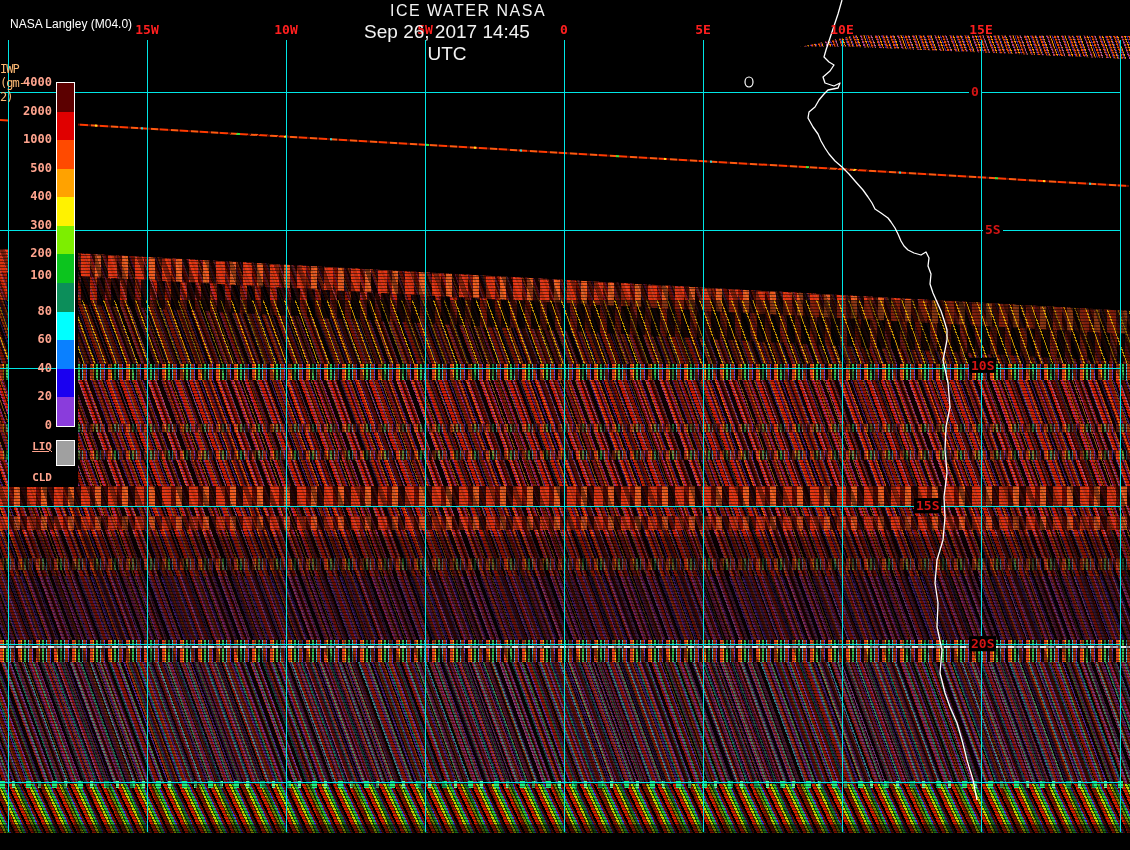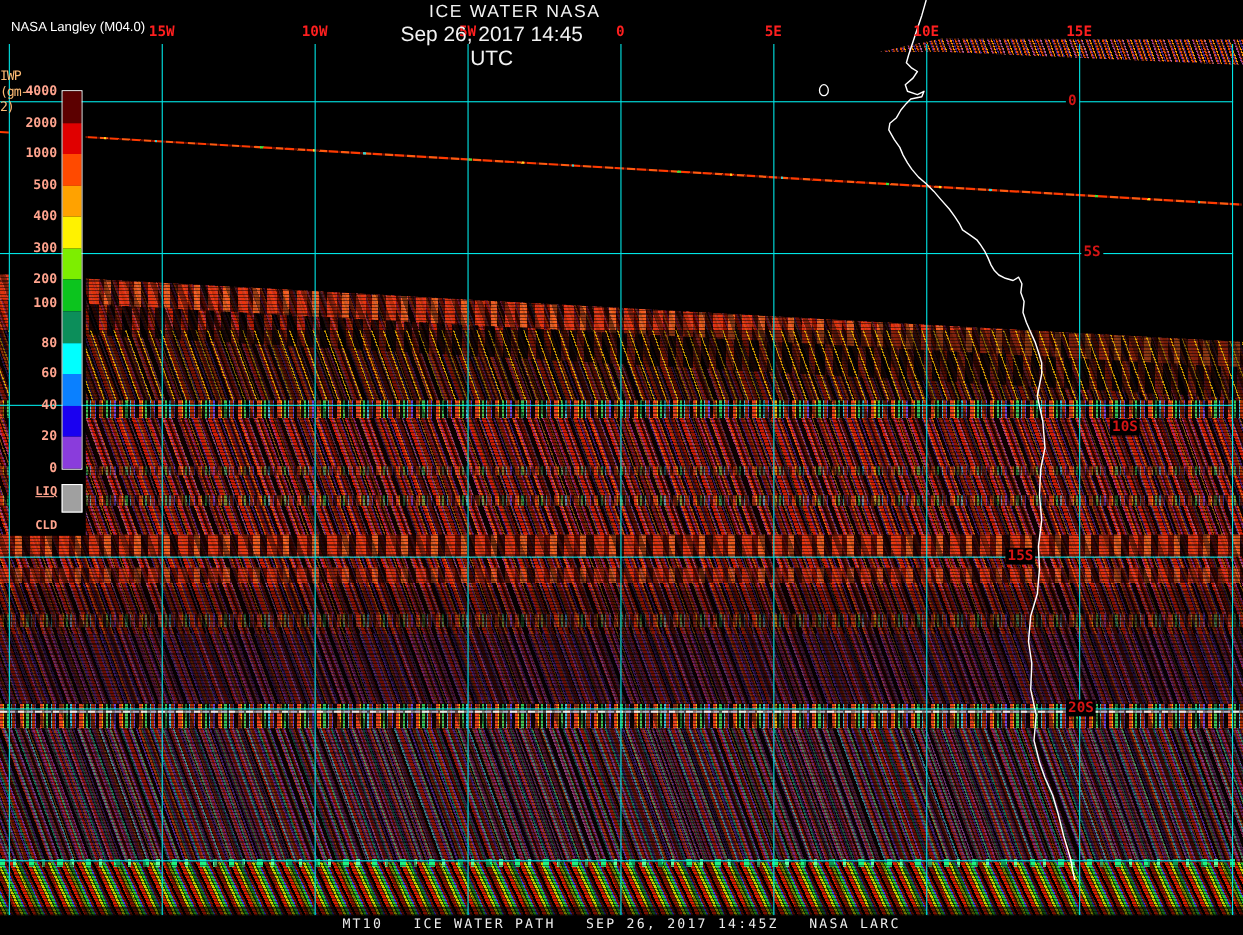--- a/index.html
+++ b/index.html
@@ -194,26 +194,25 @@
   <div id="labels">
       <div class="lonlab" style="left: 127px;">15W</div>
       <div class="lonlab" style="left: 266px;">10W</div>
       <div class="lonlab" style="left: 405px;">5W</div>
       <div class="lonlab" style="left: 544px;">0</div>
       <div class="lonlab" style="left: 683px;">5E</div>
       <div class="lonlab" style="left: 822px;">10E</div>
       <div class="lonlab" style="left: 961px;">15E</div>
       <div class="latlab" style="left: 969px; top: 84px;">0</div>
       <div class="latlab" style="left: 969px; top: 222px; margin-left: 14px;">5S</div>
-      <div class="latlab" style="left: 969px; top: 381px; margin-left: 40px;">10S</div>
+      <div class="latlab" style="left: 969px; top: 358px;">10S</div>
       <div class="latlab" style="left: 914px; top: 498px;">15S</div>
       <div class="latlab" style="left: 969px; top: 636px;">20S</div>
     </div>
 
   <div id="header">
     <div id="nasa">NASA Langley (M04.0)</div>
     <div id="title">ICE WATER NASA</div>
     <div id="subtitle">Sep 26, 2017 14:45 UTC</div>
   </div>
 
-  <div id="statusbar">MT10   ICE WATER PATH   SEP 26, 2017 14:45Z   NASA LARC</div>
 
 </div>
 
 </body></html>

